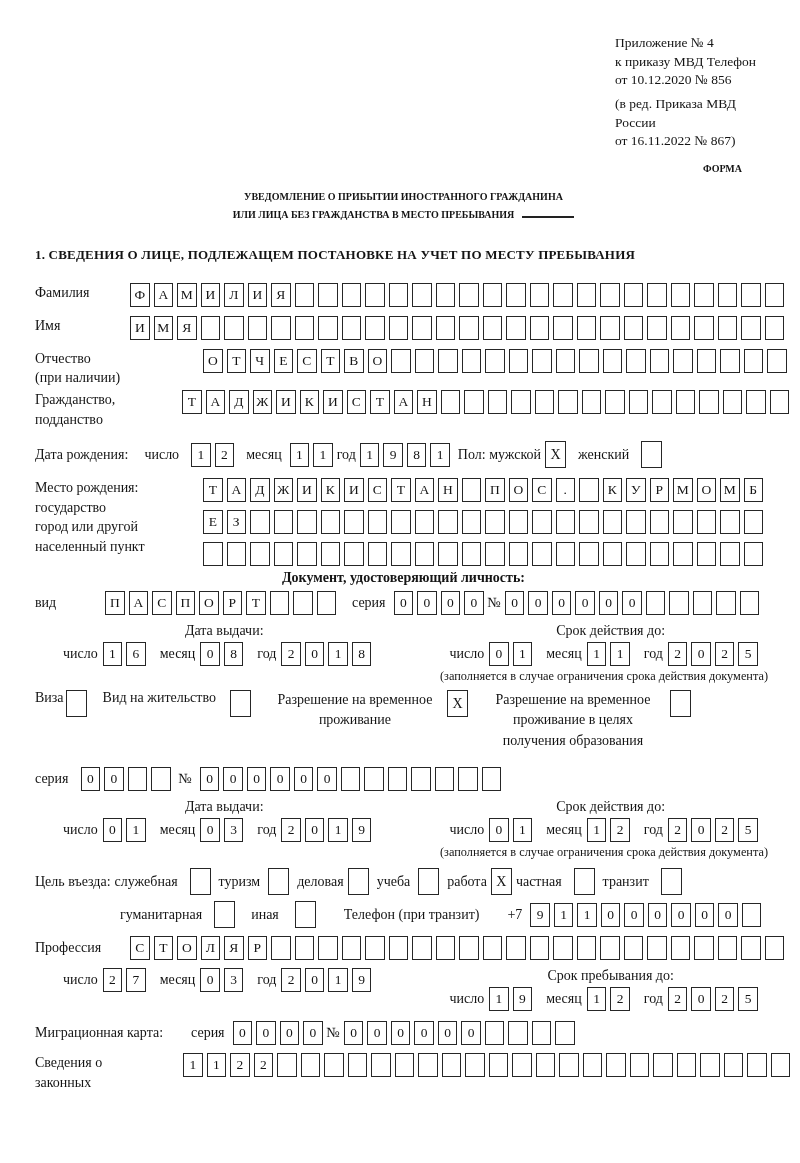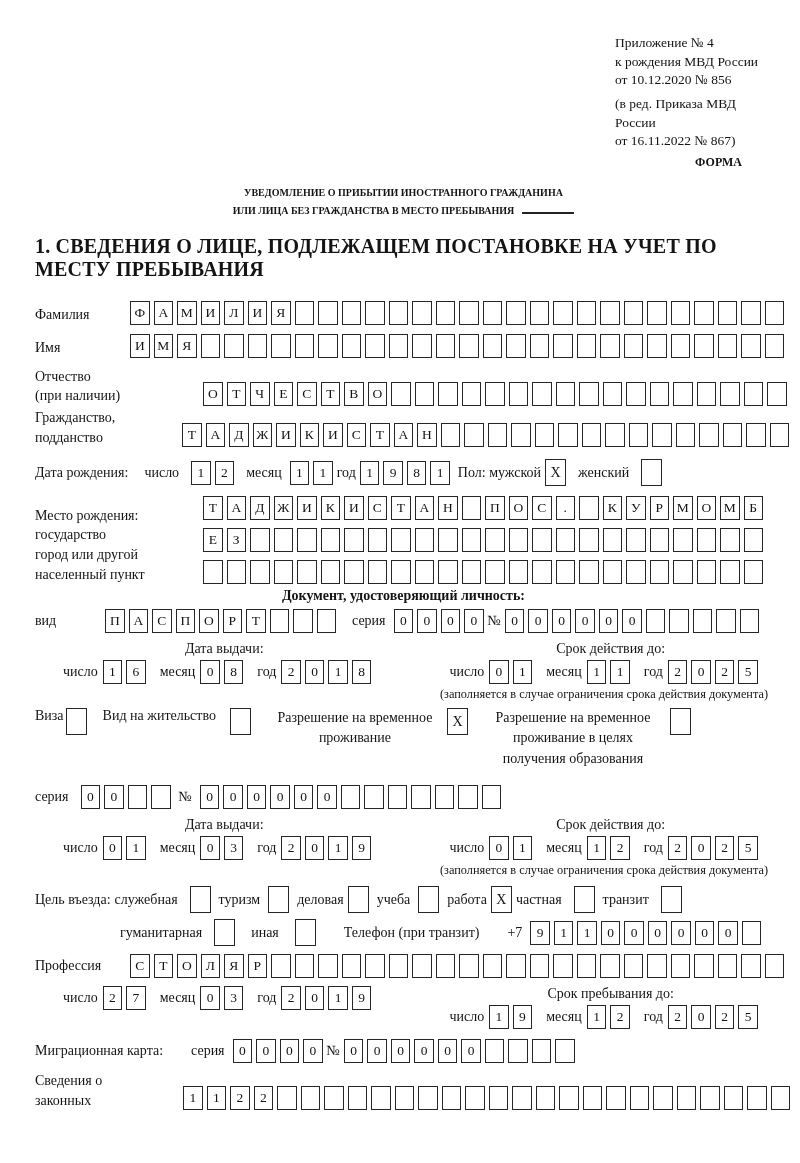--- a/index.html
+++ b/index.html
@@ -2,29 +2,29 @@
 <html><head>
 <meta charset="utf-8">
 <style>
   html,body { margin:0; padding:0; background:#ffffff; }
   body { width:800px; min-height:1163px; font-family:"Liberation Serif", serif; color:#141414; }
   .page { padding:34px 28px 20px 35px; box-sizing:border-box; width:800px; }
 
   
   .annex { margin-left:580px; font-size:13.5px; line-height:1.38; }
   .annex .amend { margin-top:5px; }
-  .form-label { text-align:right; padding-right:30px; font-weight:bold; font-size:12px; margin-top:4px; }
+  .form-label { text-align:right; padding-right:30px; font-weight:bold; font-size:10px; margin-top:12px; }
 
   
   .title { text-align:center; font-weight:bold; font-size:10px; line-height:1.45; margin-top:16px; }
   .blank-line { display:inline-block; width:52px; border-bottom:2px solid #222; height:12px; margin-left:8px; }
-  .section-heading { font-weight:bold; font-size:20px; margin-top:16px; letter-spacing:0.2px; }
+  .section-heading { font-weight:bold; font-size:13px; margin-top:24px; letter-spacing:0.2px; }
 
   
-  .row { display:flex; align-items:flex-end; margin-top:9px; }
+  .row { display:flex; align-items:flex-start; margin-top:9px; }
   .lbl { font-size:14px; line-height:1.4; flex:none; }
   .lbl-inline { font-size:14px; flex:none; white-space:nowrap; }
   .cells { display:flex; flex-wrap:nowrap; flex:none; }
   .cell { display:inline-flex; align-items:center; justify-content:center;
           width:19.5px; height:24px; border:1.7px solid #262626; margin-right:4px;
           font-size:13.5px; box-sizing:border-box; flex:none; background:#fff; }
   .cb { display:inline-flex; align-items:center; justify-content:center;
         width:21px; height:27px; border:1.7px solid #262626; box-sizing:border-box;
         font-size:14px; flex:none; background:#fff; }
 
@@ -64,21 +64,21 @@
   .gap12 { width:12px; flex:none; } .gap16 { width:16px; flex:none; }
   .gap20 { width:20px; flex:none; } .gap28 { width:28px; flex:none; }
 </style>
 </head>
 <body>
 
 <div class="page">
 
   <div class="annex">
     <div>Приложение № 4</div>
-    <div>к рождения МВД России</div>
+    <div>к приказу МВД Телефон</div>
     <div>от 10.12.2020 № 856</div>
     <div class="amend">(в ред. Приказа МВД России</div>
     <div>от 16.11.2022 № 867)</div>
   </div>
   <div class="form-label">ФОРМА</div>
 
   <div class="title">
     <div>УВЕДОМЛЕНИЕ О ПРИБЫТИИ ИНОСТРАННОГО ГРАЖДАНИНА</div>
     <div><span>ИЛИ ЛИЦА БЕЗ ГРАЖДАНСТВА В МЕСТО ПРЕБЫВАНИЯ</span><span class="blank-line"></span></div>
   </div>

